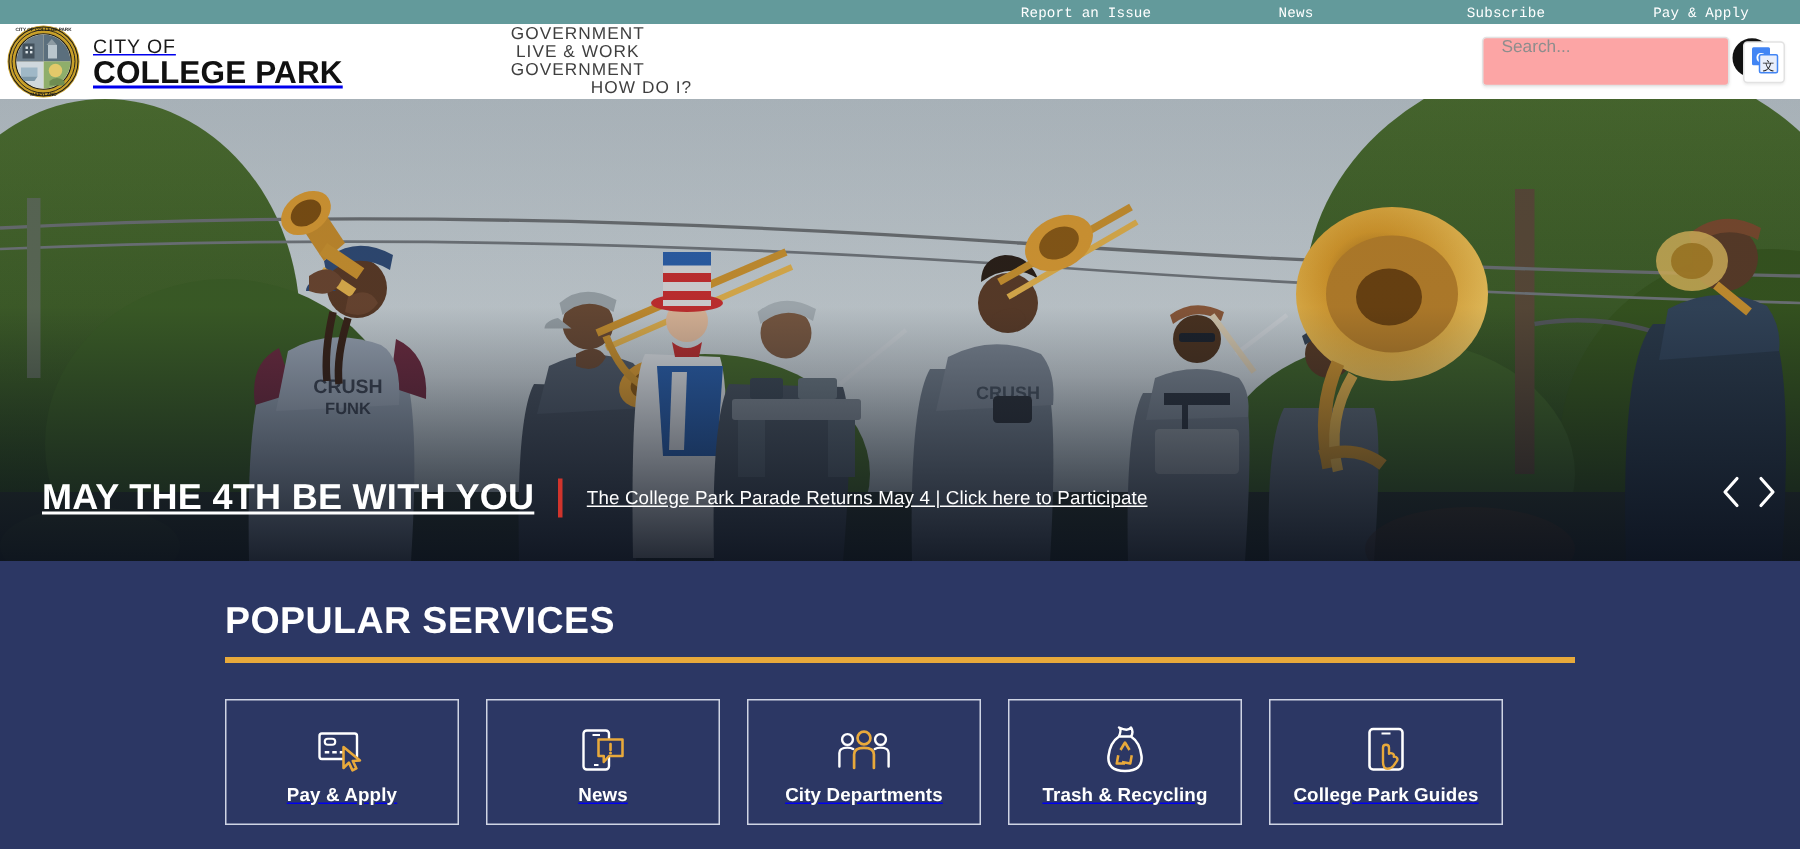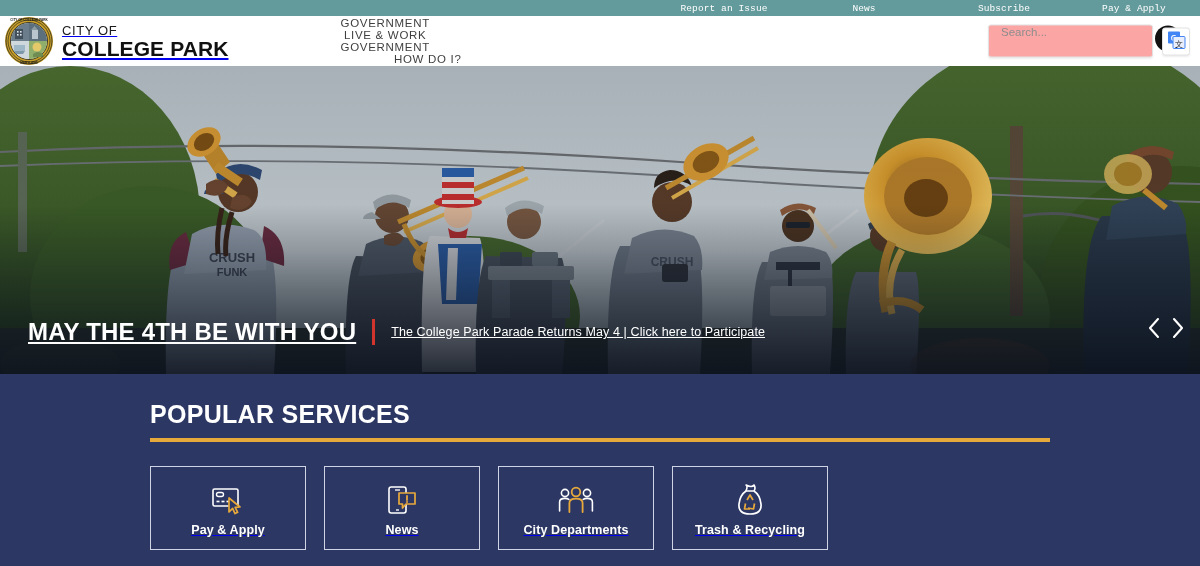--- a/index.html
+++ b/index.html
@@ -466,17 +466,30 @@
             <path d="M11 7 q-6 4 -7 13 q-1 10 11 10 q12 0 11 -10 q-1 -9 -7 -13 z" fill="none" stroke="#ffffff" stroke-width="1.7" stroke-linejoin="round"></path>
             <path d="M11 7 q2 -5 0 -6 q6 3 8 0 q2 3 0 6" fill="none" stroke="#ffffff" stroke-width="1.6" stroke-linejoin="round"></path>
             <path d="M12 16 l3 -5 l3 5" fill="none" stroke="#e8a93b" stroke-width="1.7" stroke-linejoin="round"></path>
             <path d="M19.5 19.5 l-1 5.5 l-5.5 -1" fill="none" stroke="#e8a93b" stroke-width="1.7" stroke-linejoin="round"></path>
             <path d="M10.5 19.5 l-1 5.5 l5.5 0" fill="none" stroke="#e8a93b" stroke-width="1.7" stroke-linejoin="round"></path>
           </svg>
         </span>
         <span class="card-label">Trash &amp; Recycling</span>
       </a>
 
+      <a class="card" href="#">
+        <span class="card-icon">
+          <svg width="30" height="32" viewBox="0 0 30 32">
+            <rect x="4" y="2" width="22" height="27" rx="2.4" fill="none" stroke="#ffffff" stroke-width="1.7"></rect>
+            <line x1="12" y1="5" x2="18" y2="5" stroke="#ffffff" stroke-width="1.3"></line>
+            <path d="M13 24 L13 14.5 q0 -2 2 -2 q2 0 2 2 L17 18.5
+                     q1.2 -0.8 2.6 0 q1 0.7 0.6 2
+                     q1.4 -0.4 2.2 0.9 q0.6 1.2 -0.4 2.3
+                     L20 26.5 q-1.6 2 -4 2 q-3 0 -3 -4.5 Z" fill="#2c3764" stroke="#e8a93b" stroke-width="1.6" stroke-linejoin="round"></path>
+          </svg>
+        </span>
+        <span class="card-label">College Park Guides</span>
+      </a>
 
     </div>
   </div>
 
 </div>
 
 </body></html>

